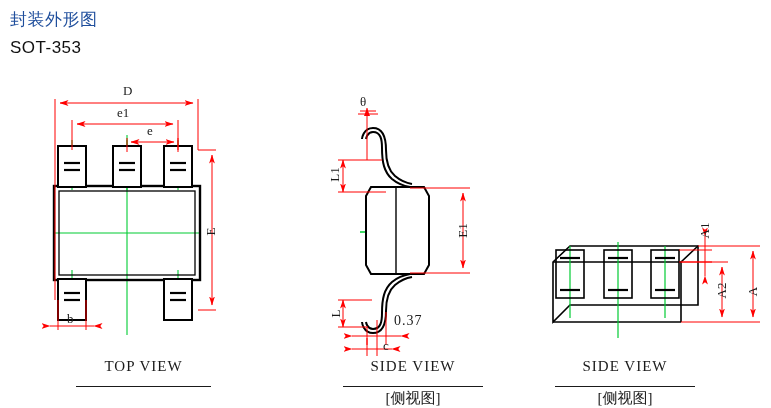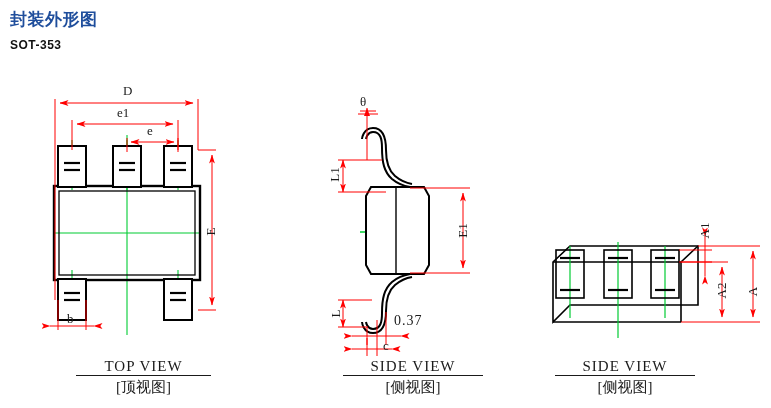--- a/index.html
+++ b/index.html
@@ -4,35 +4,35 @@
 <style>
   html,body{margin:0;padding:0;background:#ffffff;}
   body{
     width:771px;height:408px;position:relative;overflow:hidden;
     font-family:"Liberation Sans", sans-serif;
     -webkit-font-smoothing:antialiased;
   }
   #page-title{
     position:absolute; left:10px; top:8px;
     font-family:"Liberation Sans", sans-serif;
-    font-weight:bold; font-size:17px; color:#1f4e9c; letter-spacing:0.5px;
+    font-weight:normal; font-size:17px; color:#1f4e9c; letter-spacing:0.5px;
   }
   #part-number{
     position:absolute; left:10px; top:38px;
     font-family:"Liberation Sans", sans-serif;
-    font-weight:bold; font-size:12px; color:#111111; letter-spacing:0.5px;
+    font-weight:normal; font-size:17px; color:#111111; letter-spacing:0.5px;
   }
   .drawing-canvas{position:absolute;left:0;top:0;width:771px;height:408px;}
   .view-caption{
     position:absolute; text-align:center;
     font-family:"Liberation Serif", serif; color:#1a1a1a;
   }
   .view-caption .en{
     display:block; font-size:15px; letter-spacing:1px;
-    border-bottom:1px solid #1a1a1a; padding-bottom:0;
+    border-bottom:1px solid #1a1a1a; padding-bottom:11px;
   }
   .view-caption .cn{ display:block; font-size:15px; margin-top:2px; }
   .dim-label{
     position:absolute; font-family:"Liberation Serif", serif;
     font-size:13px; color:#1a1a1a; line-height:1;
   }
   .dim-label.rot{ transform:rotate(-90deg); transform-origin:50% 50%; }
 </style>
 </head>
 <body>
@@ -213,21 +213,20 @@
 <div class="dim-label rot" style="left:332px; top:307px;">L</div>
 <div class="dim-label" style="left:394px; top:314px; font-size:14px; letter-spacing:1px;">0.37</div>
 <div class="dim-label" style="left:383px; top:339px;">c</div>
 
 <div class="dim-label rot" style="left:697px; top:224px;">A1</div>
 <div class="dim-label rot" style="left:714px; top:284px;">A2</div>
 <div class="dim-label rot" style="left:748px; top:285px;">A</div>
 
 <div class="view-caption" style="left:76px; top:358px; width:135px;">
   <span class="en">TOP  VIEW</span>
-  <span class="cn">[顶视图]</span>
 </div>
 <div class="view-caption" style="left:343px; top:358px; width:140px;">
   <span class="en">SIDE  VIEW</span>
   <span class="cn">[侧视图]</span>
 </div>
 <div class="view-caption" style="left:555px; top:358px; width:140px;">
   <span class="en">SIDE  VIEW</span>
   <span class="cn">[侧视图]</span>
 </div>
 

